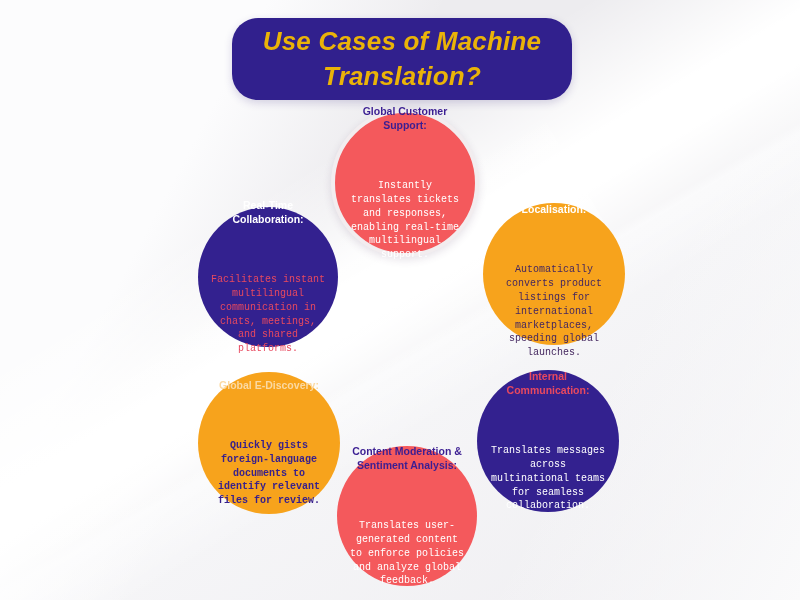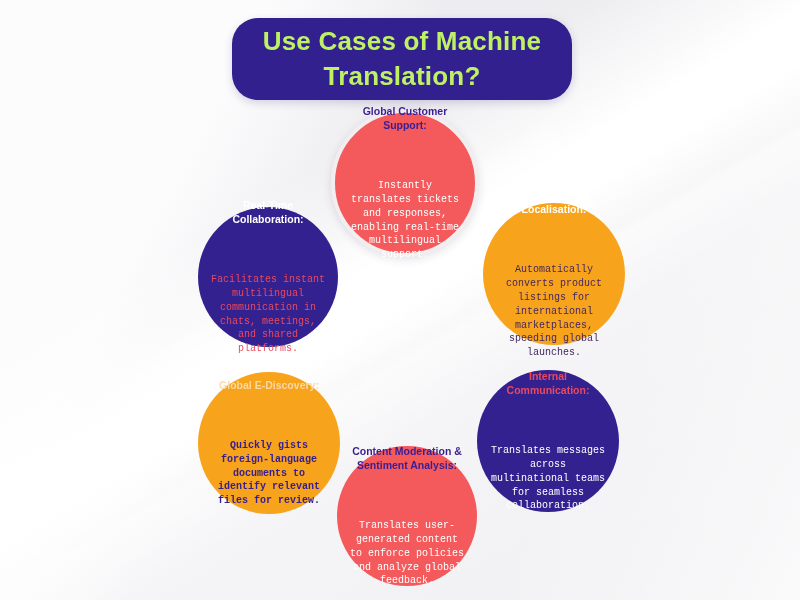--- a/index.html
+++ b/index.html
@@ -73,21 +73,21 @@
   .pos-6{left:337px;top:446px;width:140px;height:140px;}
 </style>
 </head>
 <body>
 
 <div class="canvas">
   <div class="bg-wave wave1"></div>
   <div class="bg-wave wave2"></div>
 
   <div class="title-pill" style="background: rgb(49, 32, 141);">
-    <h1 style="color: #bef264;">Use Cases of Machine Translation?</h1>
+    <h1 style="color: #eab308; font-style: italic;">Use Cases of Machine Translation?</h1>
   </div>
 
   <div class="circle pos-1" style="background: rgb(244, 89, 92);">
     <div class="uc-heading" style="color: rgb(59, 30, 146);">Global Customer Support:</div>
     <div class="uc-body" style="color: rgb(255, 255, 255);">Instantly translates tickets and responses, enabling real-time multilingual support.</div>
   </div>
 
   <div class="circle pos-2" style="background: rgb(51, 33, 143);">
     <div class="uc-heading" style="color: rgb(255, 255, 255);">Real-Time Collaboration:</div>
     <div class="uc-body" style="color: rgb(232, 73, 95);">Facilitates instant multilingual communication in chats, meetings, and shared platforms.</div>

